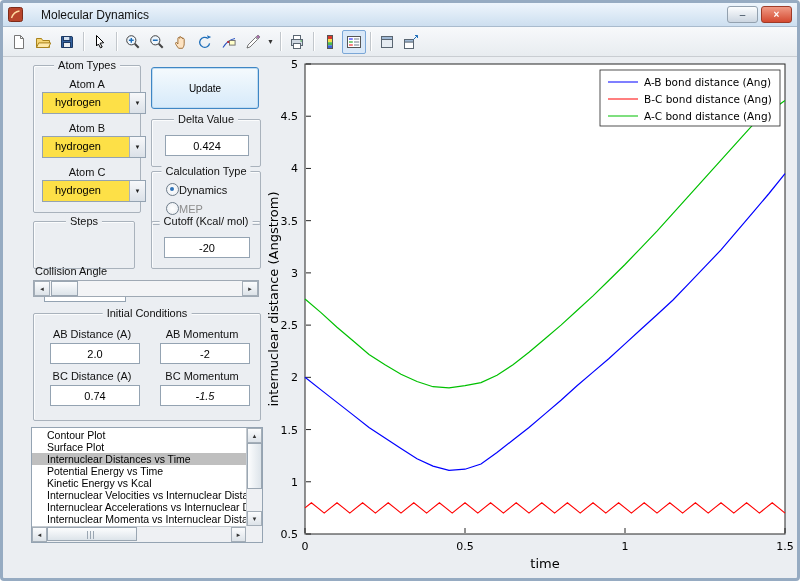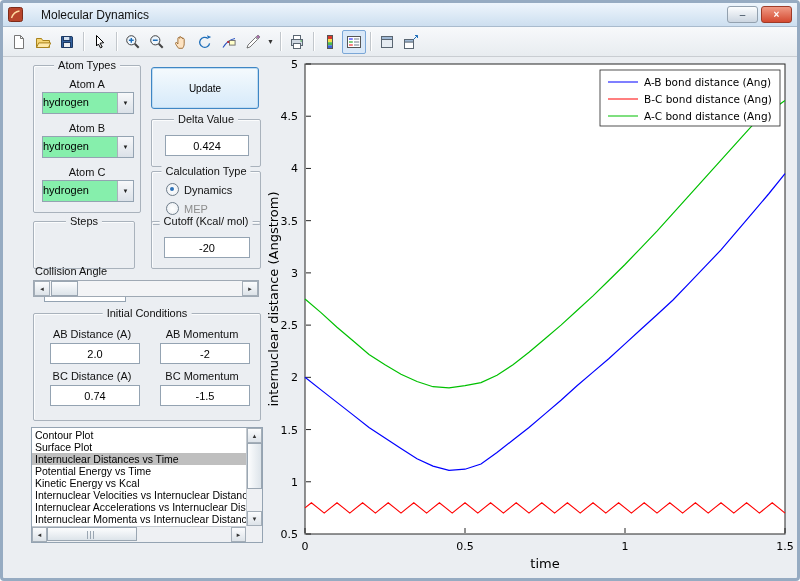--- a/index.html
+++ b/index.html
@@ -11,37 +11,37 @@
   .winbtn.min{background:linear-gradient(#fcfdfe,#ccd6e1);color:#345}
   .winbtn.close{background:linear-gradient(#f09a85,#d44a31);border-color:#9e3b28;color:#fff;font-weight:bold}
   .toolbar{height:29px;background:linear-gradient(#f7f9fb,#e8ecf0);border-bottom:1px solid #c9cdd2;display:flex;align-items:center;padding:0 4px}
   .tbtn{width:24px;height:24px;display:flex;align-items:center;justify-content:center;border:1px solid transparent;border-radius:2px;background:transparent;padding:0}
   .tbtn.active{background:#d9e8f8;border-color:#7ba7d7}
   .tdrop{width:11px;height:24px;display:flex;align-items:center;justify-content:center;font-size:7px;color:#333}
   .tsep{width:1px;height:19px;background:#c2c7cc;box-shadow:1px 0 0 #fff;margin:0 4px}
   .gbox{position:absolute;border:1px solid #a9b2bc;border-radius:2px;box-shadow:inset 1px 1px 0 rgba(255,255,255,.8)}
   .gtitle{position:absolute;top:-7px;left:50%;transform:translateX(-50%);background:#ebeef2;padding:0 4px;font-size:11px;white-space:nowrap;color:#111}
   .flabel{position:absolute;left:0;right:0;text-align:center;font-size:11px;color:#111}
-  .combo{position:absolute;height:20px;background:#86efac;border:1px solid #94a3b2;font-size:11px;line-height:18px;padding-left:0;color:#000}
+  .combo{position:absolute;height:20px;background:#fde047;border:1px solid #94a3b2;font-size:11px;line-height:18px;padding-left:12px;color:#000}
   .combo .arrowbox{position:absolute;top:0;right:0;width:15px;height:100%;background:linear-gradient(#f7f8fa,#dbe1e8);border-left:1px solid #a9b2bc;display:flex;align-items:center;justify-content:center;font-size:6px;color:#222}
   .edit{position:absolute;height:19px;background:#fff;border:1px solid #94a3b2;font-size:11px;text-align:center;font-family:inherit;padding:0;color:#000}
   .update-btn{position:absolute;left:148px;top:64px;width:108px;height:42px;background:linear-gradient(#f5fafd,#d6eafa);border:1px solid #3f86c4;box-shadow:inset 0 0 0 1px #bfdcf2;border-radius:3px;font-family:inherit;font-size:10px;color:#000}
-  .radio-row{position:absolute;display:flex;align-items:center;gap:5px;font-size:11px;color:#111}
+  .radio-row{position:absolute;display:flex;align-items:center;font-size:11px;color:#111}
   .radio{width:11px;height:11px;border:1px solid #6f7d8a;border-radius:50%;background:radial-gradient(#fff,#e9edf1);position:relative;flex:none}
   .radio.on::after{content:"";position:absolute;left:2.5px;top:2.5px;width:4.5px;height:4.5px;border-radius:50%;background:#2e72b8}
   .radio-row.unselected .rl{color:#8d8d8d}
   .plain-label{position:absolute;font-size:11px;color:#111}
   .slider{position:absolute;left:30px;top:277px;width:226px;height:17px;border:1px solid #9fa9b4;background:#f3f4f6;box-sizing:border-box}
   .sbtn{position:absolute;top:0;width:16px;height:15px;background:linear-gradient(#fbfcfd,#dde3e9);border:1px solid #a4aeb8;display:flex;align-items:center;justify-content:center;font-size:6px;color:#333;box-sizing:border-box}
   .sbtn.left{left:0}
   .sbtn.right{right:0}
   .sthumb{position:absolute;left:17px;top:0;width:27px;height:15px;background:linear-gradient(#fcfdfe,#dde4ea);border:1px solid #9aa6b2;box-sizing:border-box}
   .listbox{position:absolute;left:28px;top:424px;width:230px;height:114px;background:#fff;border:1px solid #94a3b2}
   .list-items{position:absolute;left:0;top:1px;right:16px;bottom:16px;overflow:hidden}
-  .litem{height:12px;line-height:12px;font-size:10.5px;padding-left:3px;white-space:nowrap;color:#000}
+  .litem{height:12px;line-height:12px;font-size:10.5px;padding-left:15px;white-space:nowrap;color:#000}
   .litem.sel{background:#bfbfbf}
   .vscroll{position:absolute;top:0;right:0;bottom:16px;width:16px;background:#eef0f3;border-left:1px solid #c4cad0;box-sizing:border-box}
   .varrow{background:linear-gradient(#fbfcfd,#dde3e9);border:1px solid #a4aeb8;display:flex;align-items:center;justify-content:center;font-size:6px;color:#333;box-sizing:border-box}
   .varrow.up{position:absolute;top:0;left:0;right:0;height:15px}
   .varrow.down{position:absolute;bottom:0;left:0;right:0;height:15px}
   .varrow.hleft{position:absolute;left:0;top:0;bottom:0;width:15px}
   .varrow.hright{position:absolute;right:0;top:0;bottom:0;width:15px}
   .vthumb{position:absolute;left:0;right:0;top:15px;height:46px;background:linear-gradient(90deg,#fcfdfe,#dde4ea);border:1px solid #9aa6b2;box-sizing:border-box}
   .hscroll{position:absolute;left:0;right:16px;bottom:0;height:16px;background:#eef0f3;border-top:1px solid #c4cad0;box-sizing:border-box}
   .hthumb{position:absolute;left:15px;top:0;width:90px;height:14px;background:linear-gradient(#fcfdfe,#dde4ea);border:1px solid #9aa6b2;box-sizing:border-box}
@@ -239,21 +239,21 @@
 
   <div class="gbox" style="left:30px;top:310px;width:226px;height:106px">
     <span class="gtitle">Initial Conditions</span>
     <div class="flabel" style="left:6px;top:14px;width:104px;right:auto">AB Distance (A)</div>
     <div class="flabel" style="left:116px;top:14px;width:104px;right:auto">AB Momentum</div>
     <input class="edit" style="left: 16px; top: 29px; width: 88px;" readonly="" value="2.0">
     <input class="edit" style="left: 126px; top: 29px; width: 88px;" readonly="" value="-2">
     <div class="flabel" style="left:6px;top:56px;width:104px;right:auto">BC Distance (A)</div>
     <div class="flabel" style="left:116px;top:56px;width:104px;right:auto">BC Momentum</div>
     <input class="edit" style="left: 16px; top: 71px; width: 88px;" readonly="" value="0.74">
-    <input class="edit" style="left: 126px; top: 71px; width: 88px;" readonly="" value="-1.5">
+    <input class="edit" style="left: 126px; top: 71px; width: 88px; font-style: italic;" readonly="" value="-1.5">
   </div>
 
   <div class="listbox">
     <div class="list-items" id="list-items">
         <div class="litem">Contour Plot</div>
         <div class="litem">Surface Plot</div>
         <div class="litem sel">Internuclear Distances vs Time</div>
         <div class="litem">Potential Energy vs Time</div>
         <div class="litem">Kinetic Energy vs Kcal</div>
         <div class="litem">Internuclear Velocities vs Internuclear Distance</div>

